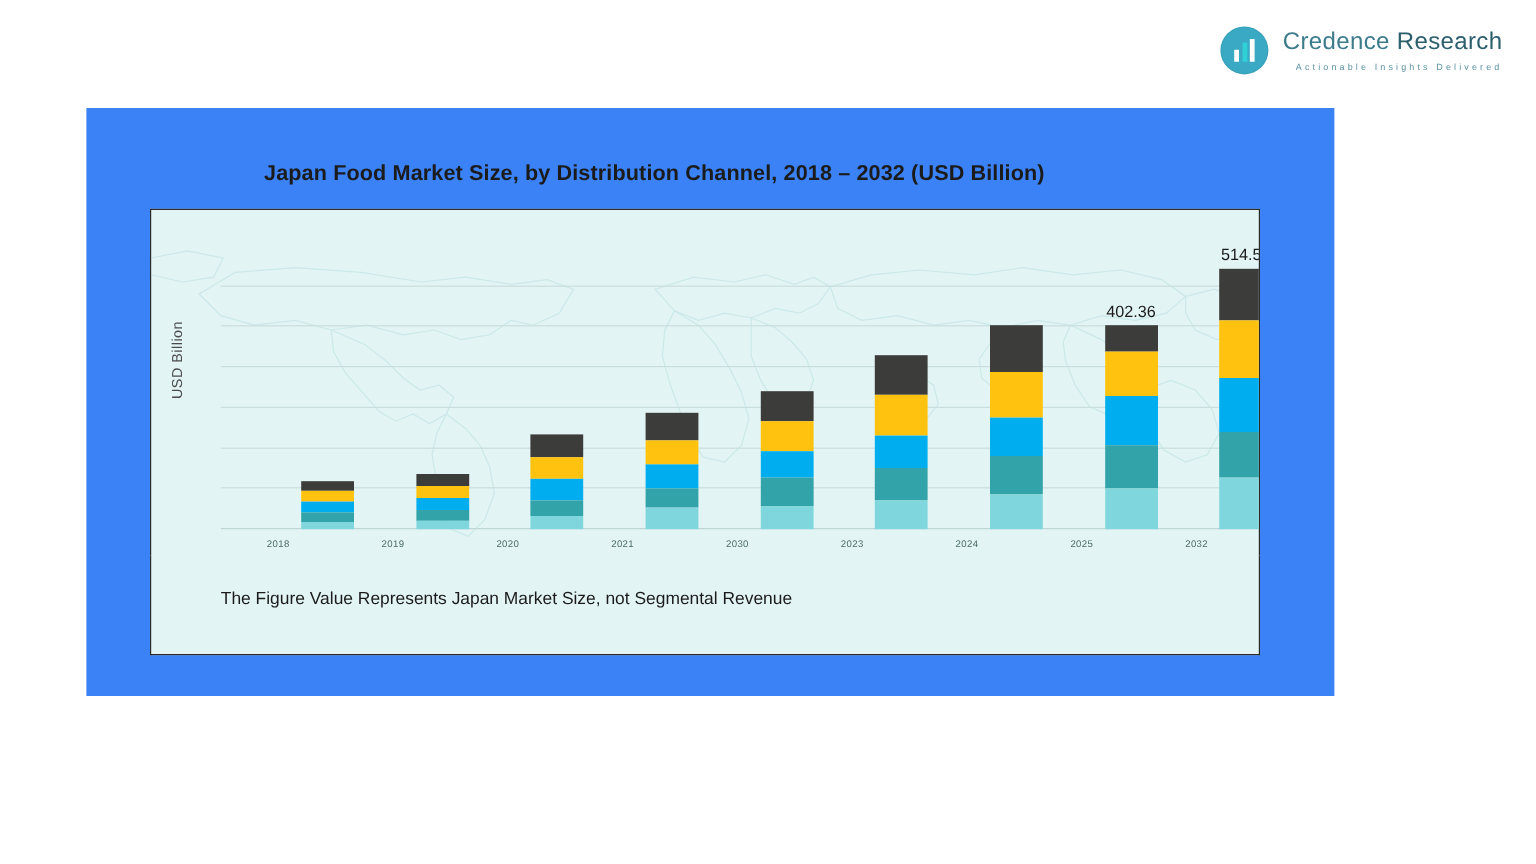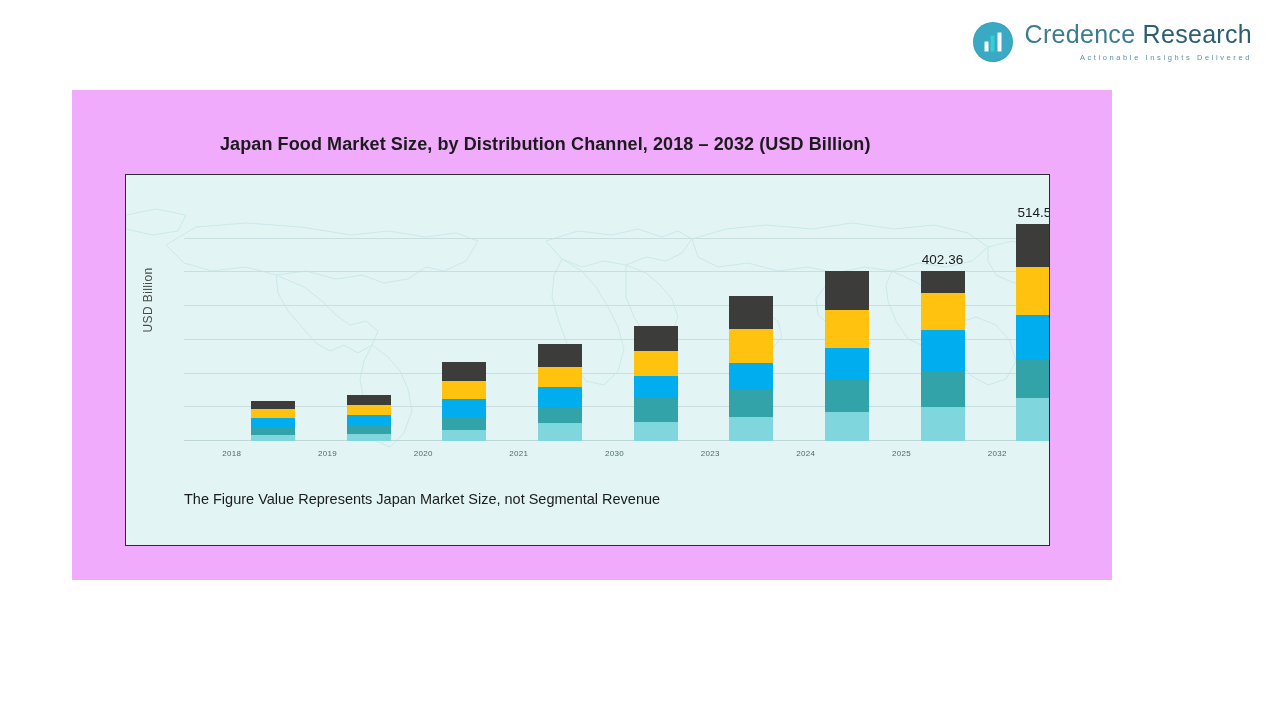--- a/index.html
+++ b/index.html
@@ -25,32 +25,32 @@
   }
   .brand-mark .bars{
     position:absolute;left:50%;top:50%;transform:translate(-50%,-50%);
     display:flex;align-items:flex-end;gap:2.5px;height:19px;
   }
   .brand-mark .bars i{display:block;width:4px;background:#ffffff;border-radius:.5px;}
   .brand-mark .bars i:nth-child(1){height:10px;}
   .brand-mark .bars i:nth-child(2){height:16px;background:#2fd0d6;}
   .brand-mark .bars i:nth-child(3){height:19px;}
   .brand-text{line-height:1;}
-  .brand-title{font-size:25px;color:#3d7c8c;letter-spacing:.3px;}
+  .brand-title{font-size:20px;color:#3d7c8c;letter-spacing:.3px;}
   .brand-title b{font-weight:normal;color:#2c5f6e;}
   .brand-sub{
     font-size:7.5px;color:#5c93a2;letter-spacing:2.6px;
     margin-top:7px;text-align:right;
   }
 
   
   .panel{
     position:absolute;left:72px;top:90px;
     width:1040px;height:490px;
-    background:#f0abfc;
+    background:#3b82f6;
   }
 
   .chart-title{
     position:absolute;left:148px;top:44px;
     font-size:18px;font-weight:bold;color:#1b1b1b;
     white-space:nowrap;letter-spacing:.1px;
   }
 
   
   .frame{

